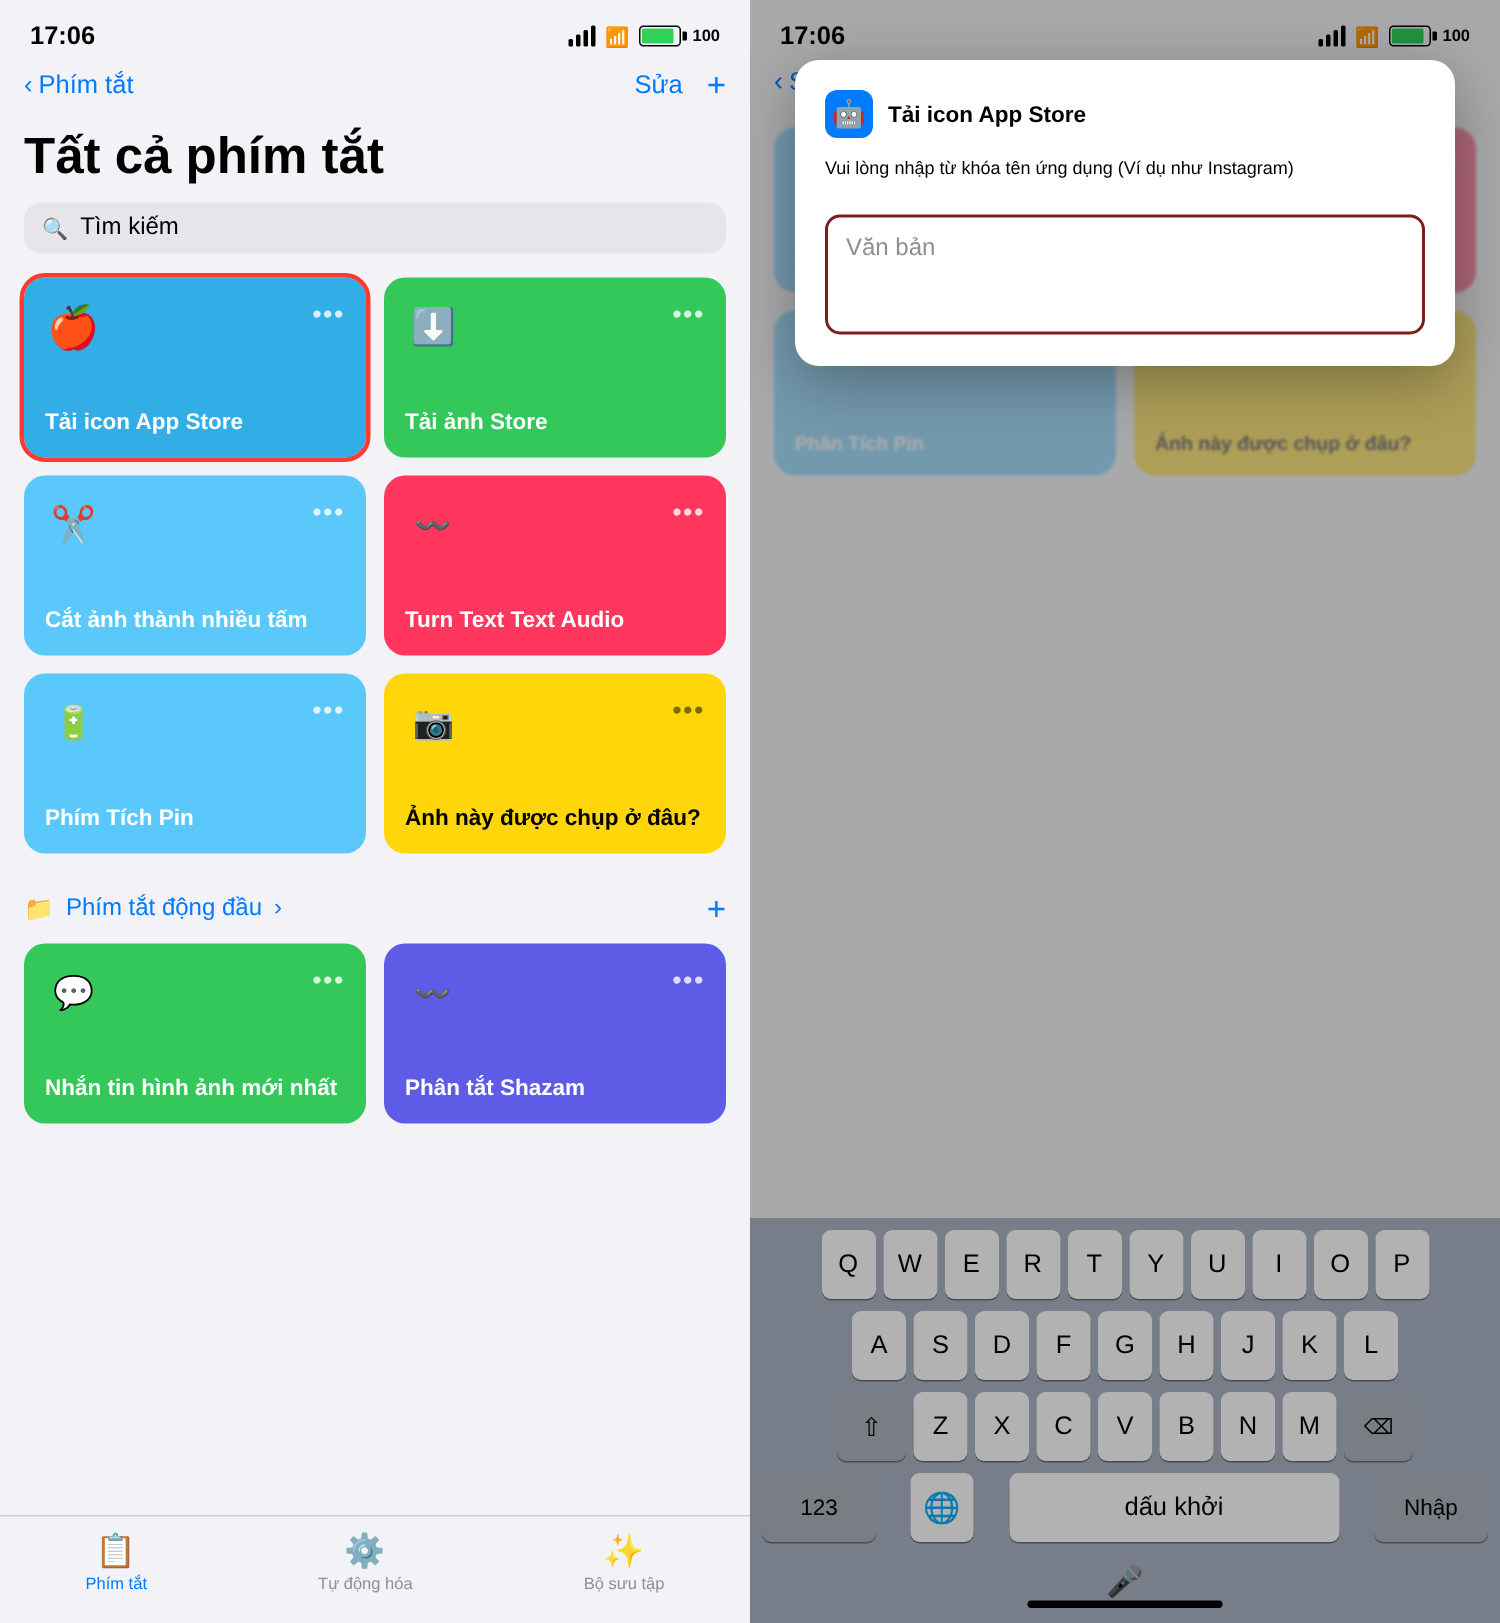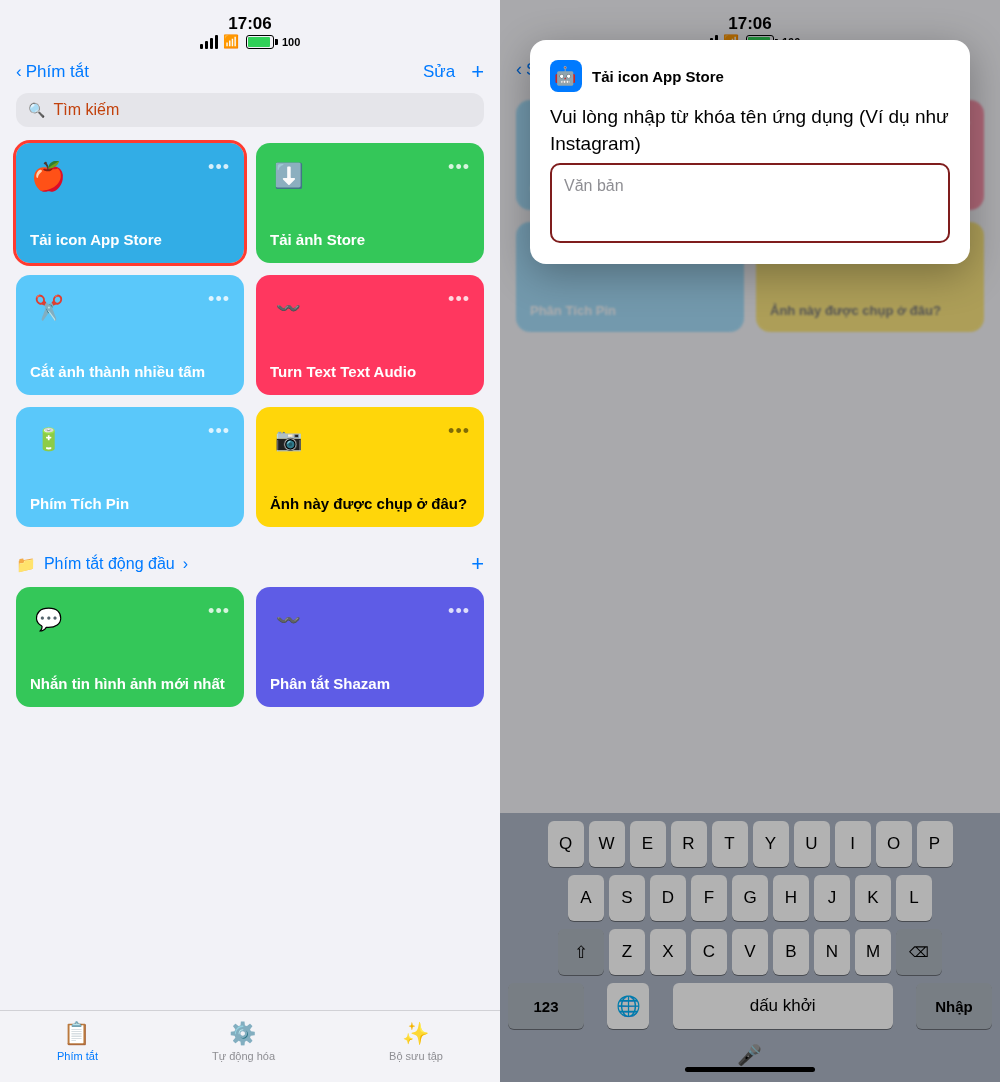--- a/index.html
+++ b/index.html
@@ -33,21 +33,20 @@
       position: relative;
     }
 
     
     .status-bar {
       display: flex;
       justify-content: space-between;
       align-items: center;
       padding: 14px 20px 6px;
       background: #f2f2f7;
-      flex-direction: column;
     }
     .status-time {
       font-size: 17px;
       font-weight: 600;
       color: #000;
     }
     .status-icons {
       display: flex;
       align-items: center;
       gap: 6px;
@@ -146,21 +145,21 @@
       padding: 8px 12px;
       display: flex;
       align-items: center;
       gap: 8px;
     }
     .search-bar-icon {
       color: #8e8e93;
       font-size: 14px;
     }
     .search-bar-text {
-      color: #c2410c;
+      color: #000000;
       font-size: 16px;
     }
 
     
     .shortcuts-grid {
       display: grid;
       grid-template-columns: 1fr 1fr;
       gap: 12px;
       padding: 0 16px 16px;
     }
@@ -318,23 +317,23 @@
       justify-content: center;
       font-size: 18px;
     }
     .dialog-app-name {
       font-size: 15px;
       font-weight: 600;
       color: #000;
     }
 
     .dialog-message {
-      font-size: 19px;
-      color: #000;
-      margin-bottom: 6px;
+      font-size: 12px;
+      color: #000;
+      margin-bottom: 22px;
       line-height: 1.4;
     }
 
     .dialog-input-box {
       border: 2px solid #7f1d1d;
       border-radius: 10px;
       padding: 12px;
       min-height: 80px;
       margin-bottom: 1px;
       font-size: 16px;
@@ -409,21 +408,20 @@
       background: #adb5bd;
       color: #000;
     }
     .key-space {
       flex: 1;
       max-width: 220px;
     }
     .key-bottom {
       min-width: 76px;
       font-size: 15px;
-      font-weight: bold;
     }
     .key-shift {
       width: 46px;
     }
     .key-delete {
       width: 46px;
       font-size: 14px;
     }
     .key-emoji {
       width: 42px;
@@ -485,20 +483,23 @@
     <div class="nav-back">
       <span>‹</span>
       <span>Phím tắt</span>
     </div>
     <div class="nav-actions">
       <span class="nav-divider">Sửa</span>
       <span style="font-size:22px;font-weight:300;">+</span>
     </div>
   </div>
 
+  <div class="page-title-container">
+    <h1 class="page-title-text">Tất cả phím tắt</h1>
+  </div>
 
   <div class="search-container">
     <div class="search-bar">
       <span class="search-bar-icon">🔍</span>
       <span class="search-bar-text">Tìm kiếm</span>
     </div>
   </div>
 
   <div class="shortcuts-grid">
 

